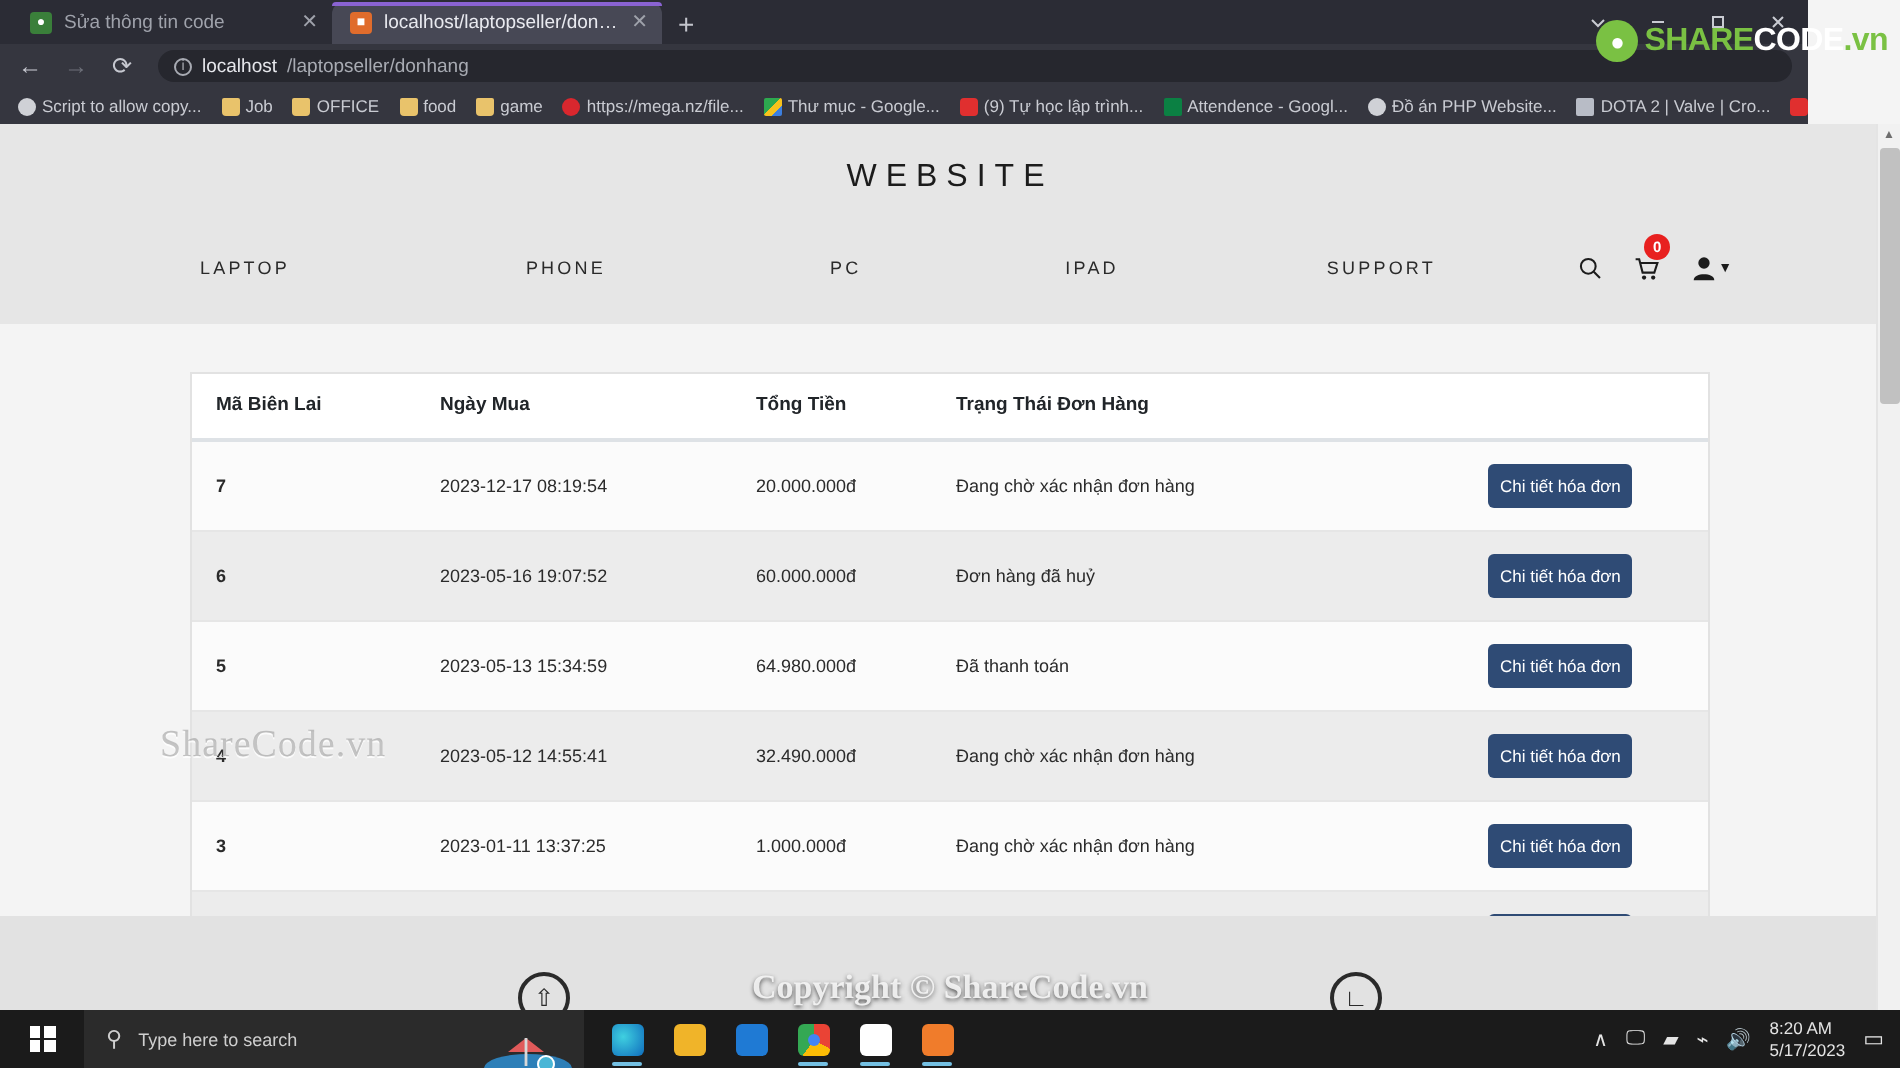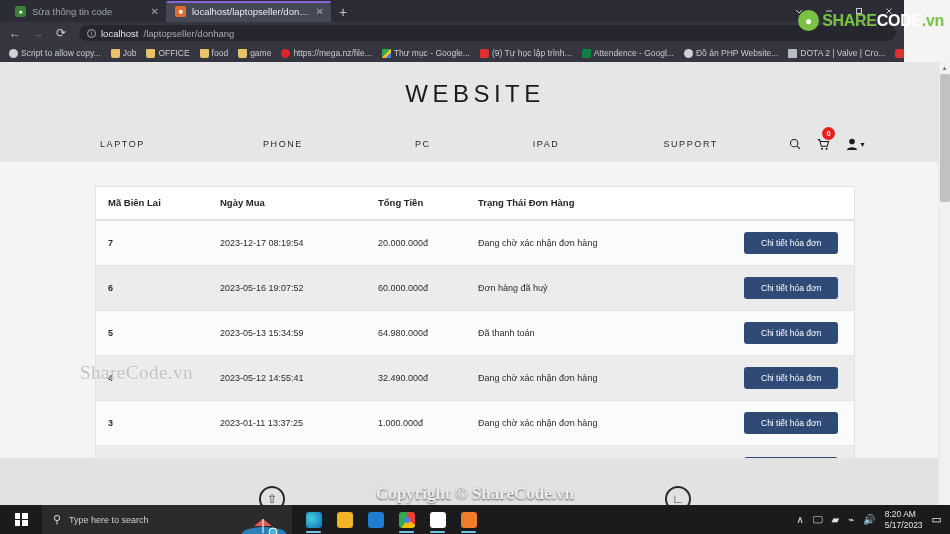--- a/index.html
+++ b/index.html
@@ -170,21 +170,21 @@
     background: #f4f4f4;
     overflow: hidden;
   }
   .site-header {
     background: #e6e6e6;
     padding-top: 18px;
     height: 100px;
   }
   .site-title {
     text-align: center;
-    font-size: 24px;
+    font-size: 16px;
     letter-spacing: 4.5px;
     color: #1c1c1c;
     font-weight: 400;
     padding-bottom: 16px;
   }
   .site-nav {
     display: flex;
     align-items: center;
     padding: 0 84px 0 100px;
     height: 40px;
@@ -259,21 +259,21 @@
   td.col-id { font-weight: bold; width: 112px; }
   td.col-date { width: 158px; }
   td.col-total { width: 100px; }
   td.col-status { }
   td.col-action { width: 122px; text-align: left; }
   .detail-btn {
     display: inline-block;
     background: #2f4b75;
     color: #fff;
     font-size: 8.5px;
-    padding: 6px 17px;
+    padding: 6px 6px;
     border: none;
     border-radius: 3px;
     cursor: pointer;
     font-family: "Liberation Sans", sans-serif;
     white-space: nowrap;
   }
 
   
   .footer {
     position: absolute;

